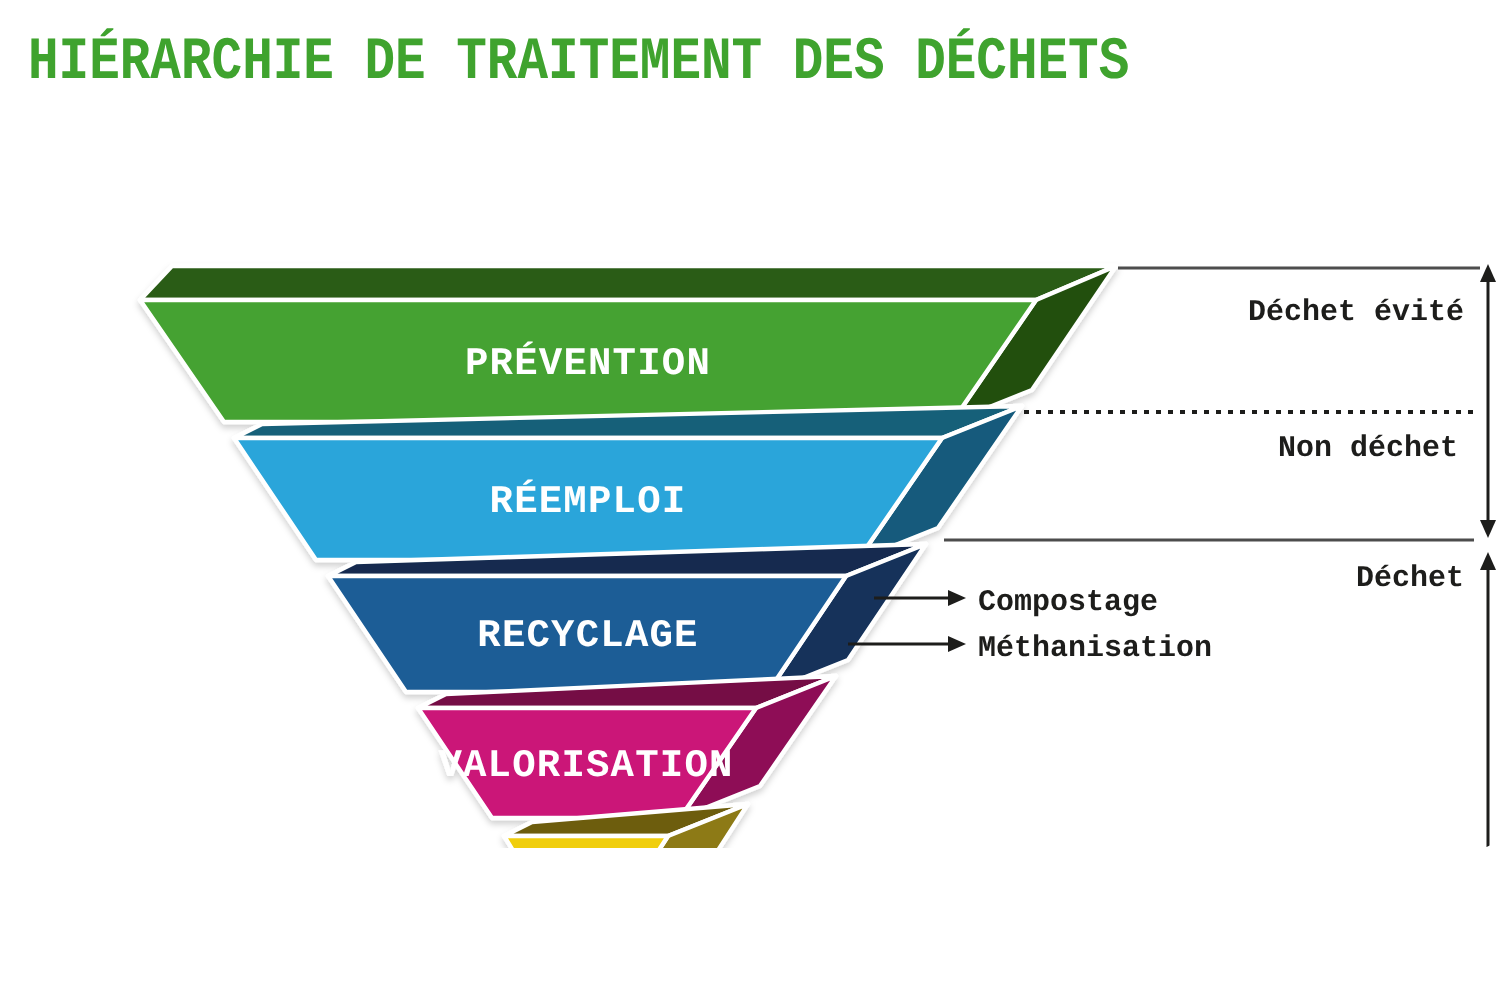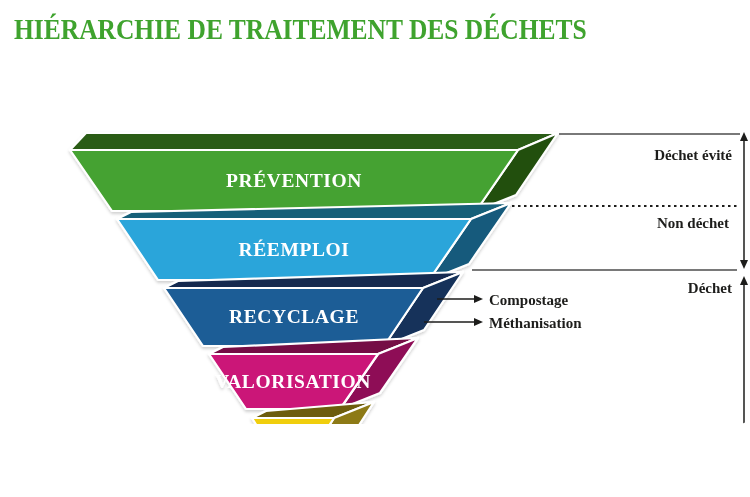--- a/index.html
+++ b/index.html
@@ -1,21 +1,21 @@
 <!DOCTYPE html>
 <html><head>
 <meta charset="utf-8">
 <style>
   html,body{margin:0;padding:0;background:#ffffff;}
   .stage{
     position:relative;
     width:750px;height:424px;
     background:#ffffff;
     overflow:hidden;
-    font-family:Liberation Serif, serif;
+    font-family:Liberation Mono, monospace;
     border-radius:10px;
   }
   svg{position:absolute;left:0;top:0;}
   .lvl-poly{stroke:#ffffff;stroke-width:2.2;stroke-linejoin:round;}
   .lvl-label{font-weight:bold;font-size:19.5px;letter-spacing:0.6px;text-anchor:middle;}
   .anno-label{font-weight:bold;font-size:15px;fill:#1d1d1b;}
   .anno-right{text-anchor:end;}
   .anno-line{stroke:#4d4d4d;stroke-width:1.4;}
   .arrow-line{stroke:#1d1d1b;stroke-width:1.5;}
   .arrow-head{fill:#1d1d1b;stroke:none;}

